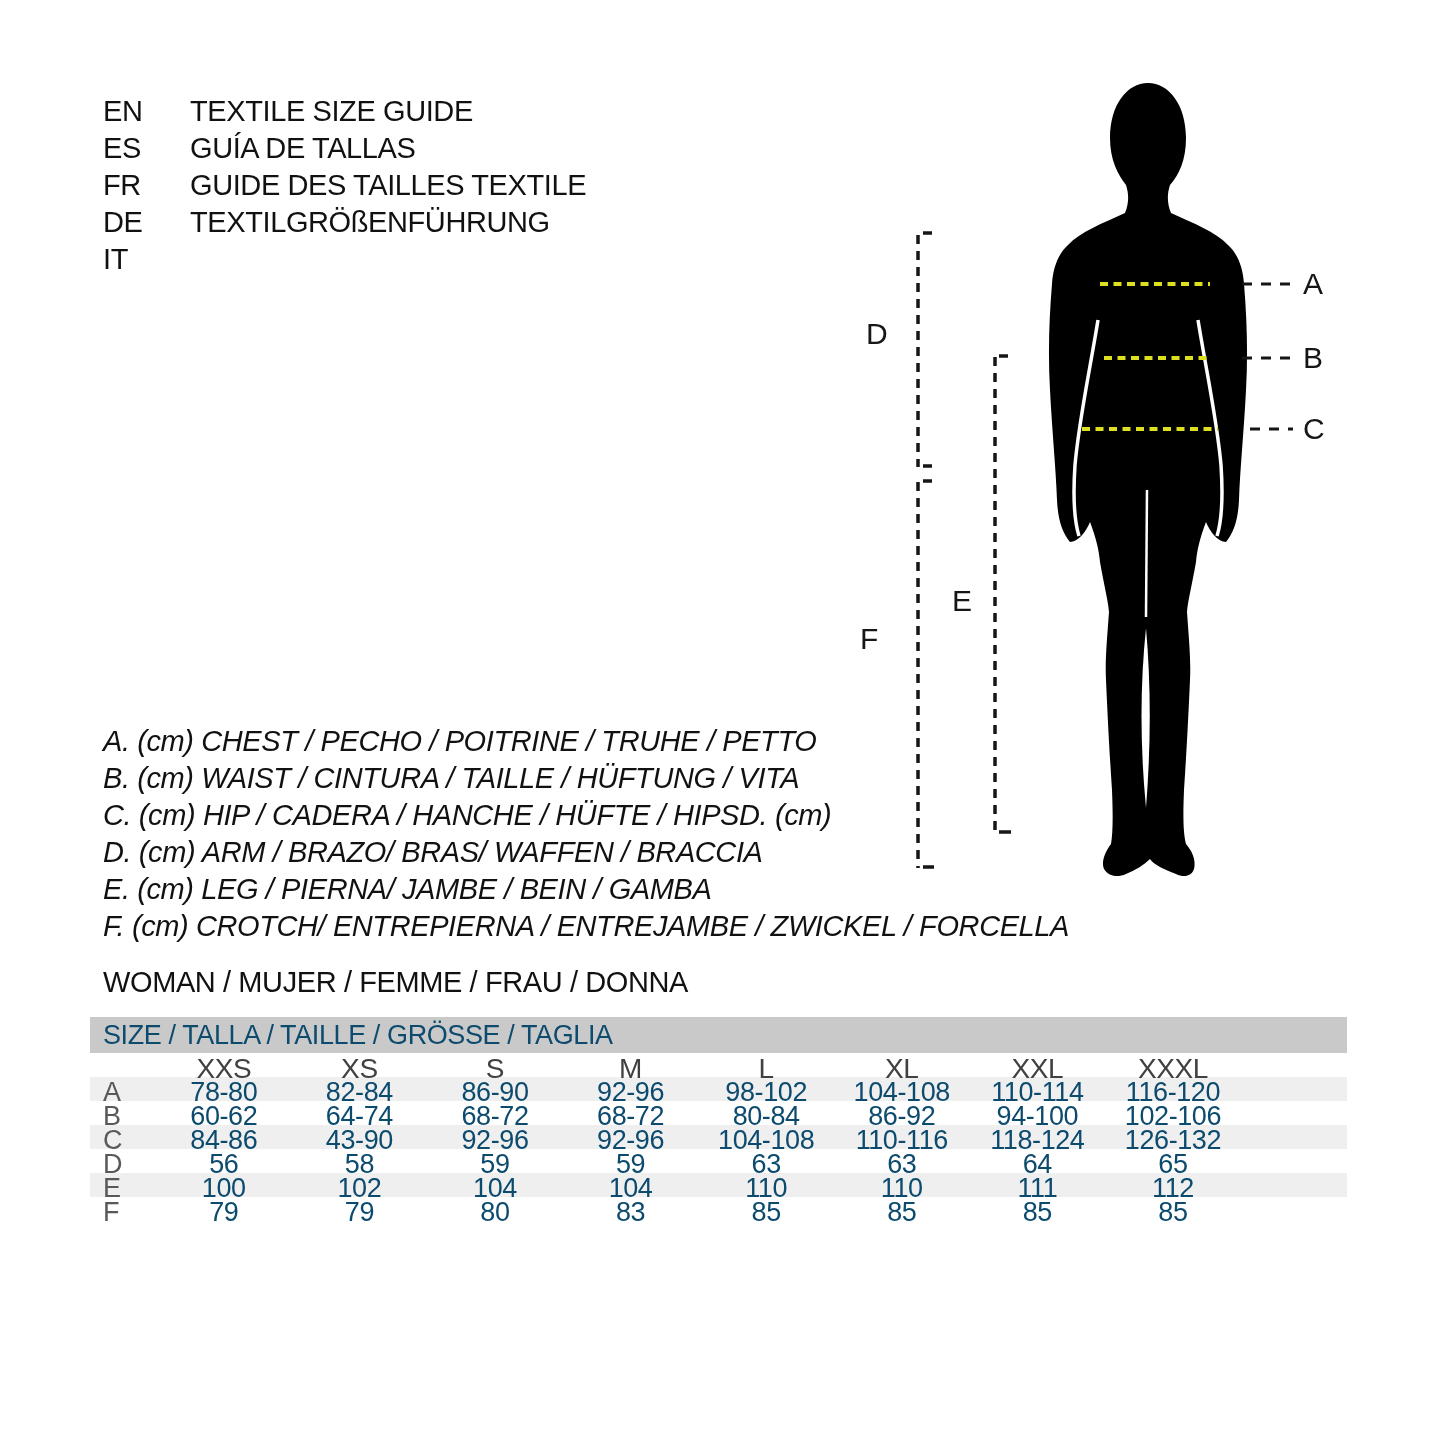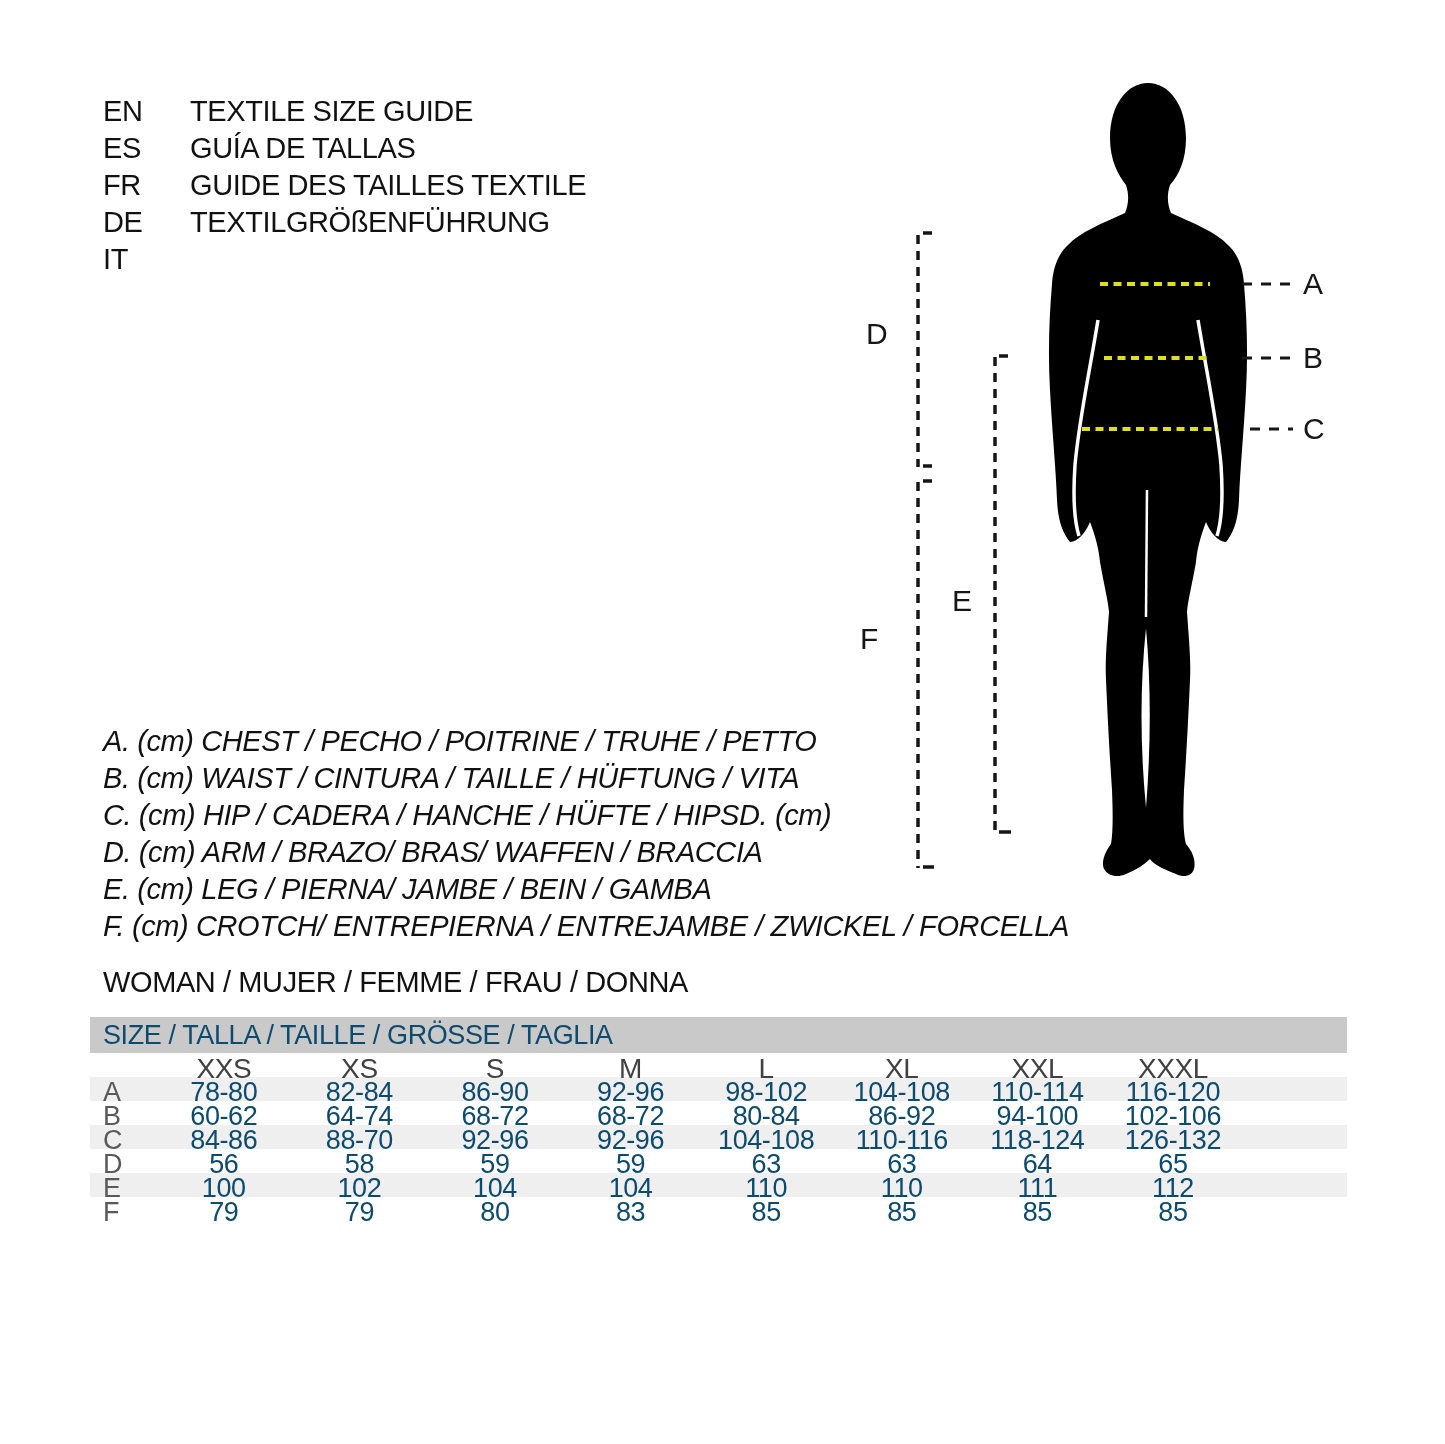--- a/index.html
+++ b/index.html
@@ -174,21 +174,21 @@
           <div class="cell">68-72</div>
           <div class="cell">68-72</div>
           <div class="cell">80-84</div>
           <div class="cell">86-92</div>
           <div class="cell">94-100</div>
           <div class="cell">102-106</div>
         </div>
         <div class="tgrid-row data-row row-striped">
           <div class="rowlabel">C</div>
           <div class="cell">84-86</div>
-          <div class="cell">88-70</div>
+          <div class="cell">43-90</div>
           <div class="cell">92-96</div>
           <div class="cell">92-96</div>
           <div class="cell">104-108</div>
           <div class="cell">110-116</div>
           <div class="cell">118-124</div>
           <div class="cell">126-132</div>
         </div>
         <div class="tgrid-row data-row row-plain">
           <div class="rowlabel">D</div>
           <div class="cell">56</div>

